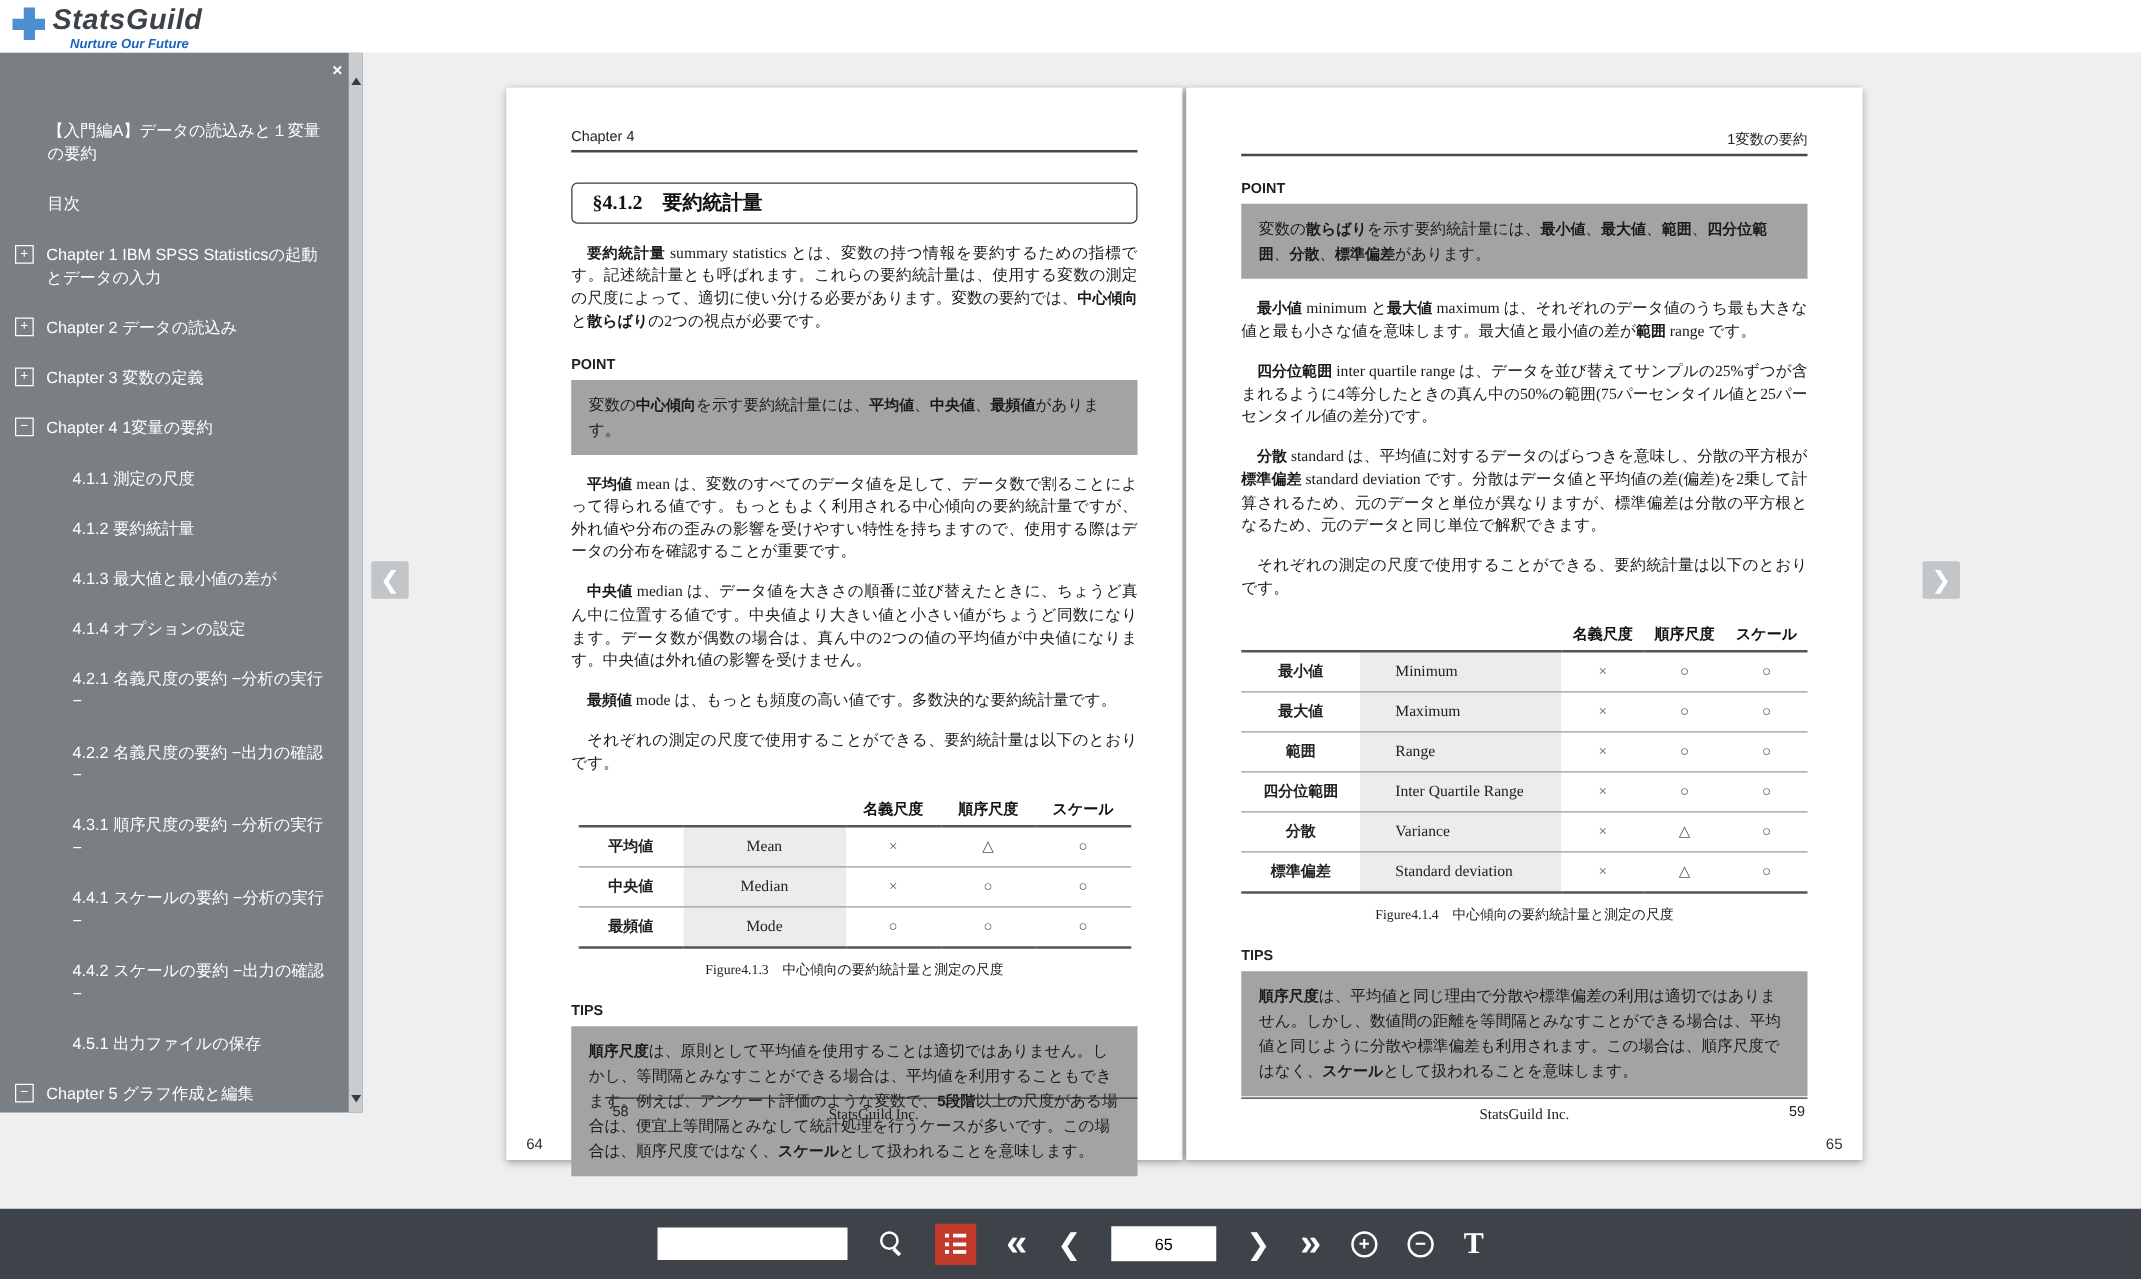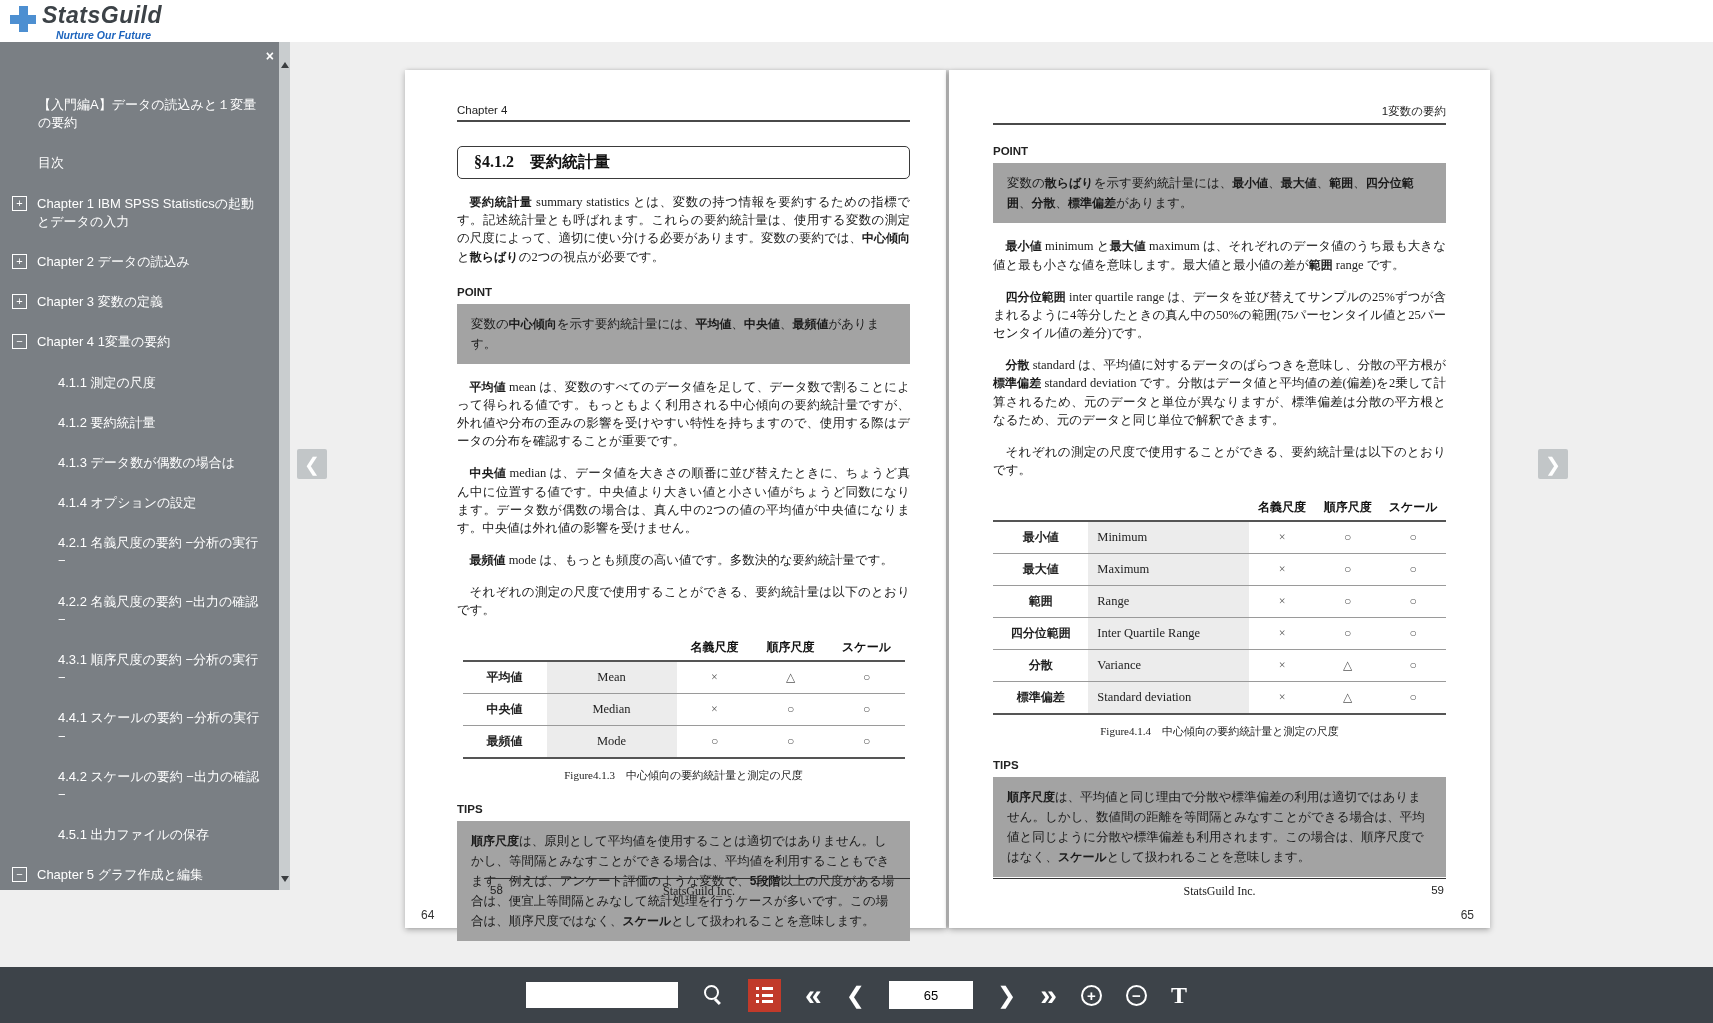--- a/index.html
+++ b/index.html
@@ -64,21 +64,21 @@
   .note-box b { font-family:"Liberation Sans","DejaVu Sans",sans-serif; font-size:12px; }
 
   .stat-table { margin:16px auto 0; border-collapse:collapse; }
   .stat-table th { border-bottom:2px solid #555; font-size:12px; font-weight:bold; color:#111; padding:4px 4px; text-align:center; }
   .stat-table td { border-bottom:1px solid #9a9a9a; padding:7px 4px; text-align:center;
                    font-family:"Liberation Serif","DejaVu Serif",serif; font-size:12.5px; color:#222; }
   .stat-table tr.last td { border-bottom:2px solid #555; }
   .stat-table td.jp { font-family:"Liberation Sans","DejaVu Sans",sans-serif; font-weight:bold; font-size:12px; }
   .stat-table td.en { background:#ececec; }
   .stat-table td.sym { color:#555; font-size:12px; }
-  .right-table td.en { text-align:left; padding-left:9px; }
+  .right-table td.en { text-align:left; padding-left:28px; }
 
   .caption { margin-top:9px; text-align:center; font-family:"Liberation Serif","DejaVu Serif",serif;
              font-size:11px; color:#222; }
 
   .page-footer { position:absolute; bottom:26px; border-top:1px solid #333; padding-top:5px; height:24px; }
   .page-left  .page-footer { left:52px; right:36px;margin-left:31px; }
   .page-right .page-footer { left:44px; right:44px; }
   .pf-company { position:absolute; left:0; right:0; text-align:center;
                 font-family:"Liberation Serif","DejaVu Serif",serif; font-size:12px; color:#222; }
   .pf-num { position:absolute; font-size:11.5px; color:#222; }
@@ -147,21 +147,21 @@
         <span class="expander">−</span>
         <span>Chapter 4 1変量の要約</span>
       </div>
     <div class="sb-item sub">
         <span>4.1.1 測定の尺度</span>
       </div>
     <div class="sb-item sub">
         <span>4.1.2 要約統計量</span>
       </div>
     <div class="sb-item sub">
-        <span>4.1.3 データ数が偶数の場合は</span>
+        <span>4.1.3 最大値と最小値の差が</span>
       </div>
     <div class="sb-item sub">
         <span>4.1.4 オプションの設定</span>
       </div>
     <div class="sb-item sub">
         <span>4.2.1 名義尺度の要約 −分析の実行−</span>
       </div>
     <div class="sb-item sub">
         <span>4.2.2 名義尺度の要約 −出力の確認−</span>
       </div>

